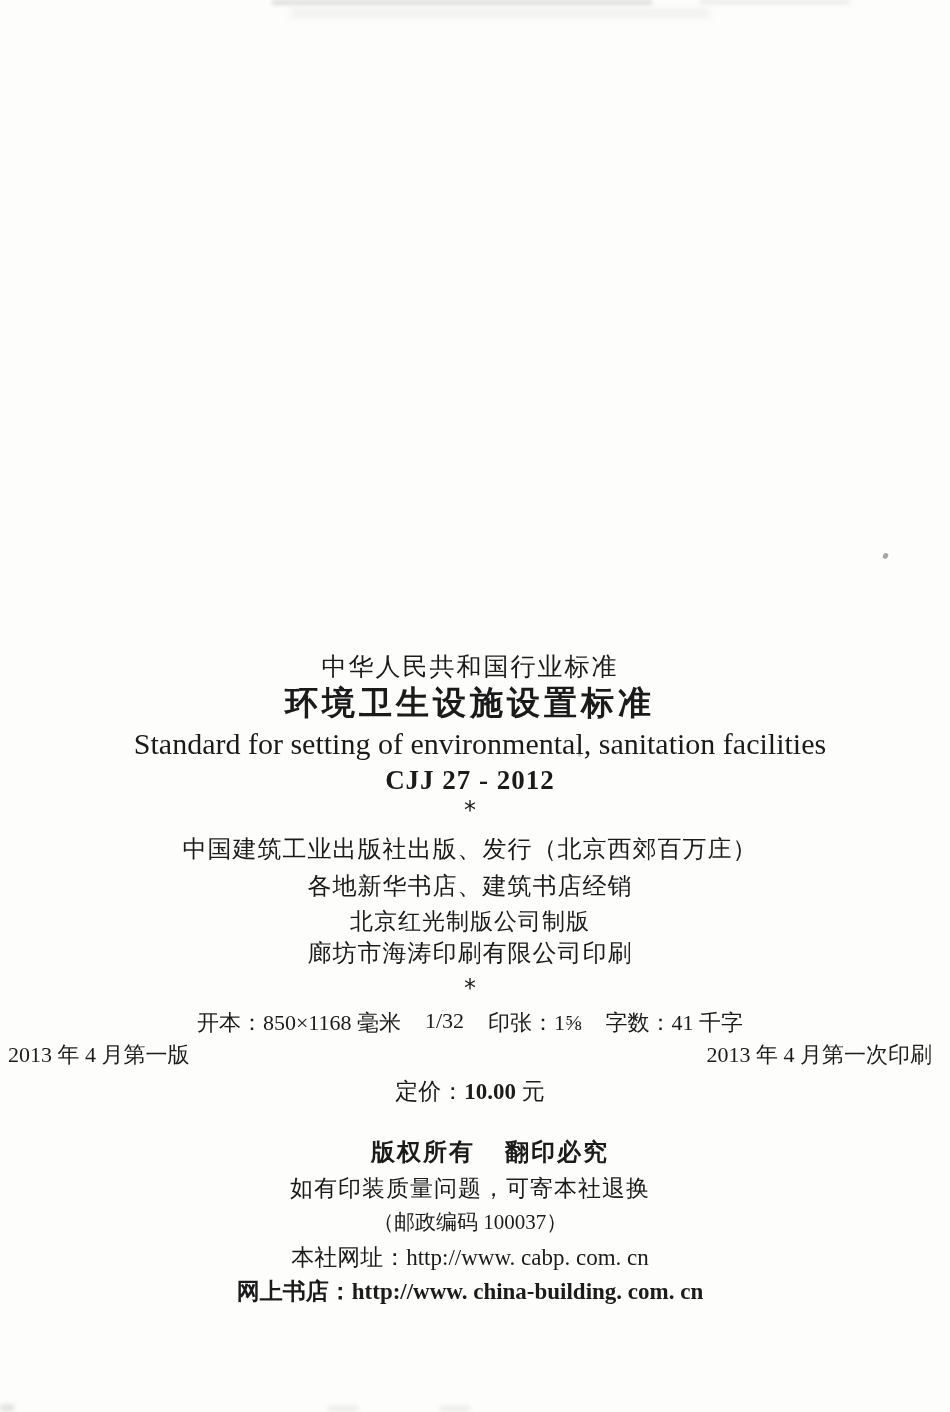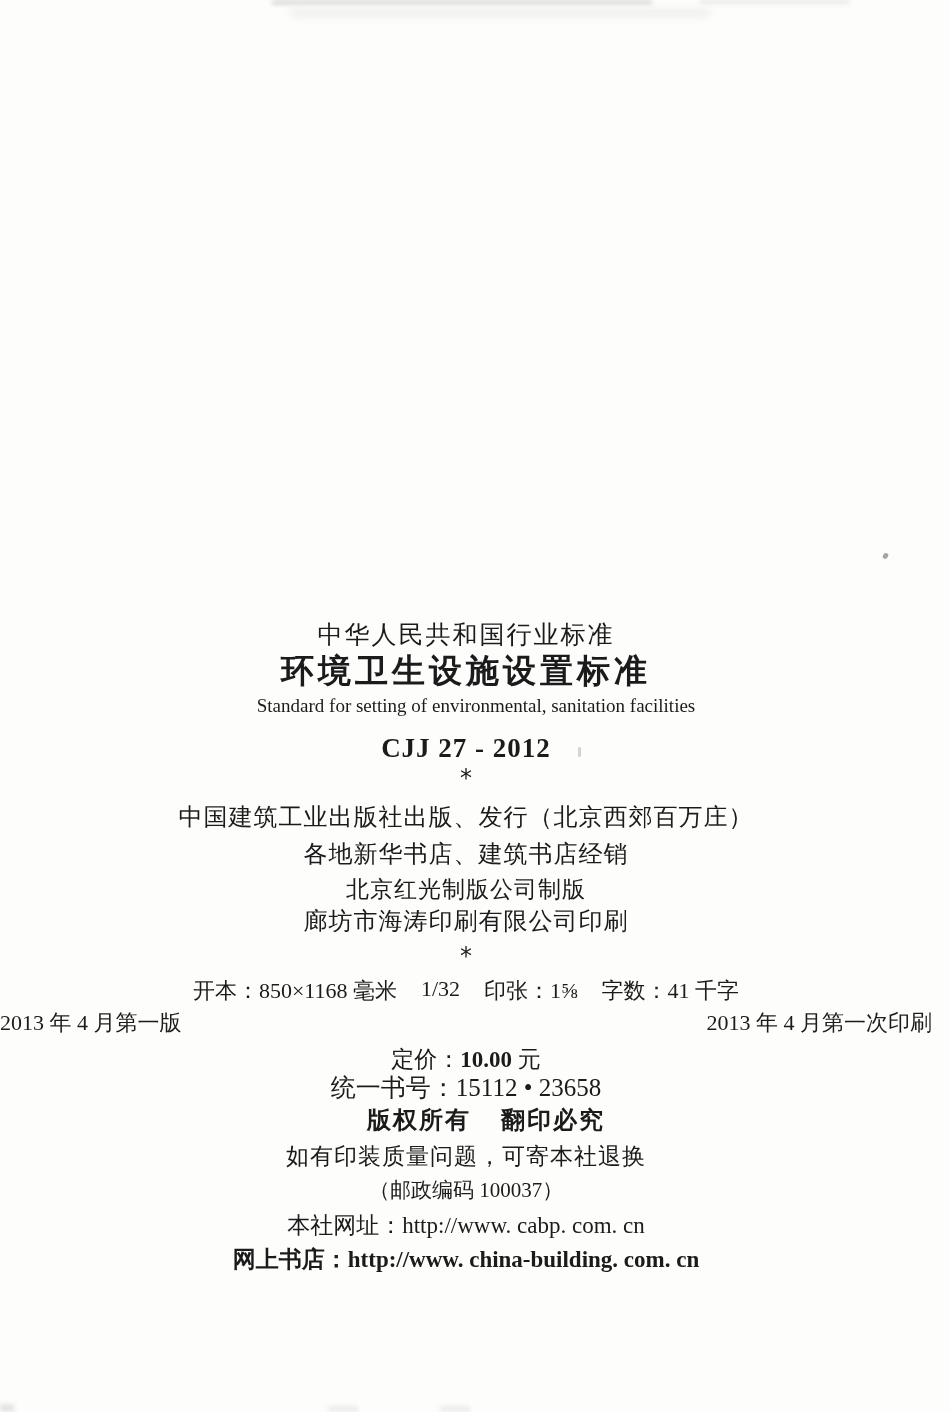--- a/index.html
+++ b/index.html
@@ -12,41 +12,42 @@
     width: 950px;
     height: 1412px;
     background: #fdfdfc;
     overflow: hidden;
     font-family: "Liberation Serif", "DejaVu Serif", serif;
     color: #1b1b1b;
   }
   
   .line {
     position: absolute;
-    left: 0;
+    left: 8px;
     right: 18px;
     text-align: center;
     white-space: nowrap;
+    margin-top: 32px;
   }
   .series-label {
     top: 618px;
     font-size: 25px;
     letter-spacing: 2px;
     font-family: "Liberation Sans", "DejaVu Sans", sans-serif;
   }
   .title-zh {
     top: 649px;
     font-size: 33px;
     font-weight: bold;
     letter-spacing: 4px;
     font-family: "Liberation Sans", "DejaVu Sans", sans-serif;
   }
   .title-en {
     top: 695px;
-    font-size: 19px;
+    font-size: 30px;
     padding-left: 20px;
   }
   .std-code {
     top: 733px;
     font-size: 27px;
     font-weight: bold;
     letter-spacing: 1px;
   }
   .star1 { top: 764px; font-size: 24px; }
   .star2 { top: 942px; font-size: 24px; }
@@ -168,23 +169,20 @@
 
   <div class="line edition-line">
     <span>2013 年 4 月第一版</span>
     <span>2013 年 4 月第一次印刷</span>
   </div>
 
   <div class="line price-line">
     <span>定价：</span><span class="price-value">10.00</span><span> 元</span>
   </div>
 
-  <div class="line booknum-line">
-    <span>统一书号：</span><span>15112 • 23658</span>
-  </div>
 
   <div class="line copyright-line">
     <span>版权所有</span>
     <span>翻印必究</span>
   </div>
 
   <div class="line quality-line">如有印装质量问题，可寄本社退换</div>
 
   <div class="line postal-line">（邮政编码 100037）</div>
 

